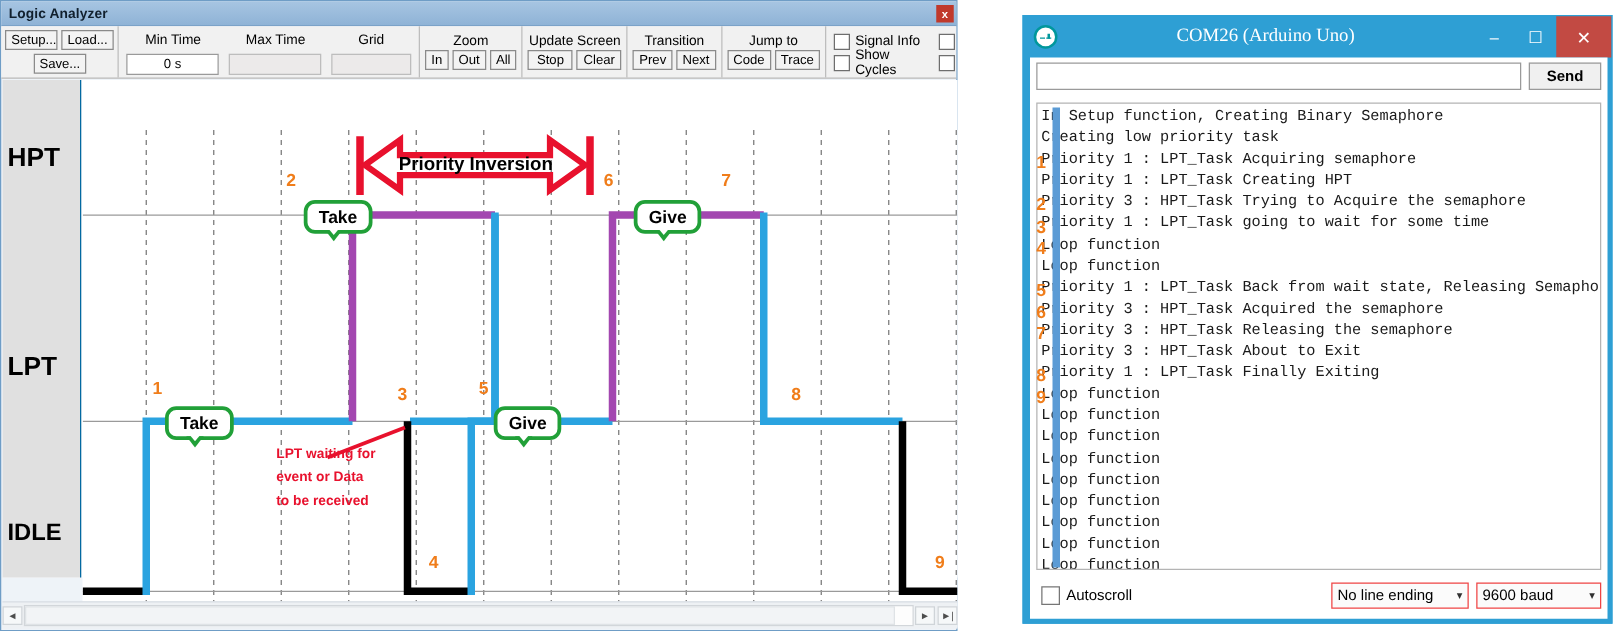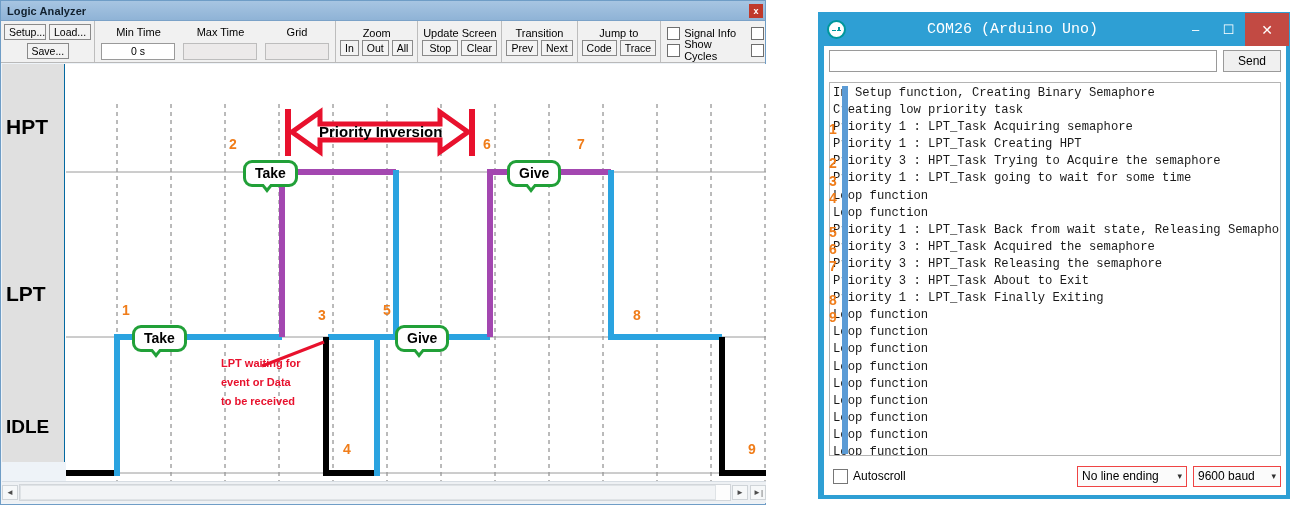--- a/index.html
+++ b/index.html
@@ -64,45 +64,45 @@
   #sm-window{position:absolute;left:818px;top:12px;width:472px;height:487px;
              background:#2e9fd4;border:1px solid #2e9fd4;box-sizing:border-box;}
   #sm-title{height:33px;display:flex;align-items:center;padding:0 0 0 8px;box-sizing:border-box;}
   #sm-logo{width:19px;height:19px;border-radius:50%;border:2.5px solid #00979c;
            position:relative;box-sizing:border-box;flex:0 0 auto;background:#fff;}
   #sm-logo i{position:absolute;background:#00979c;}
   #sm-logo .h1{left:3px;top:7.5px;width:4px;height:1.6px;}
   #sm-logo .h2{left:8px;top:7.5px;width:4px;height:1.6px;}
   #sm-logo .v1{left:9.2px;top:5.3px;width:1.6px;height:4px;}
   #sm-titletext{flex:1;text-align:center;font-size:15px;color:#ffffff;
-                font-family:Liberation Mono, monospace;}
+                font-family:Liberation Serif, serif;}
   .wbtn{width:33px;height:33px;display:flex;align-items:center;justify-content:center;
         color:#fff;font-size:13px;cursor:pointer;flex:0 0 auto;}
   .wbtn.close{background:#c24a43;width:44px;font-size:14px;}
   #sm-inner{position:absolute;left:5px;top:33px;width:462px;height:449px;background:#ffffff;box-sizing:border-box;}
   #sm-sendrow{display:flex;align-items:center;height:26px;padding:3px 5px 0 5px;box-sizing:border-box;gap:6px;}
   #sm-input{flex:1;height:22px;border:1px solid #9a9a9a;background:#fff;box-sizing:border-box;
             font-size:12px;padding:0 4px;font-family:"Liberation Sans",sans-serif;outline:none;}
   #sm-send{width:58px;height:22px;border:1px solid #9a9a9a;background:#f0f0f0;font-size:12px;
-           cursor:pointer;font-family:"Liberation Sans",sans-serif;color:#000;}
+           cursor:pointer;font-family:"Liberation Sans",sans-serif;color:#000;font-weight:bold;}
   #sm-console{position:absolute;left:5px;top:36px;width:452px;height:374px;
               border:1px solid #b4b4b4;background:#fff;box-sizing:border-box;overflow:hidden;display:flex;}
   #sm-lines{flex:1;padding:2px 0 0 3px;box-sizing:border-box;}
   .sline{font-family:"Liberation Mono",monospace;font-size:12.2px;line-height:17.1px;
          color:#1a1a1a;white-space:pre;}
   #sm-footer{position:absolute;left:5px;bottom:6px;width:452px;height:26px;
              display:flex;align-items:center;gap:6px;}
   #autoscroll-wrap{display:flex;align-items:center;gap:5px;padding-left:4px;cursor:pointer;}
   #autoscroll-box{width:13px;height:13px;border:1px solid #767676;background:#fff;}
   #autoscroll-lbl{font-size:12px;color:#000;}
   .sel{height:21px;border:1px solid #ef4444;background:#fbfbfb;font-size:12px;
        display:flex;align-items:center;padding:0 4px;box-sizing:border-box;cursor:pointer;color:#000;}
   .sel .cv{margin-left:auto;font-size:9px;color:#303030;padding-left:6px;}
   #sel-lineending{width:110px;margin-left:auto;}
-  #sel-baud{width:88px;}
+  #sel-baud{width:100px;}
   .smnum{position:absolute;left:5px;font-size:14px;font-weight:bold;color:#f07d1a;
          font-family:"Liberation Sans",sans-serif;}
   #sm-leftbar{position:absolute;left:18px;top:40px;width:6px;height:368px;background:#5b9bd5;}
 </style>
 </head>
 <body>
 
 <div id="la-window">
 
   <div id="la-title">

